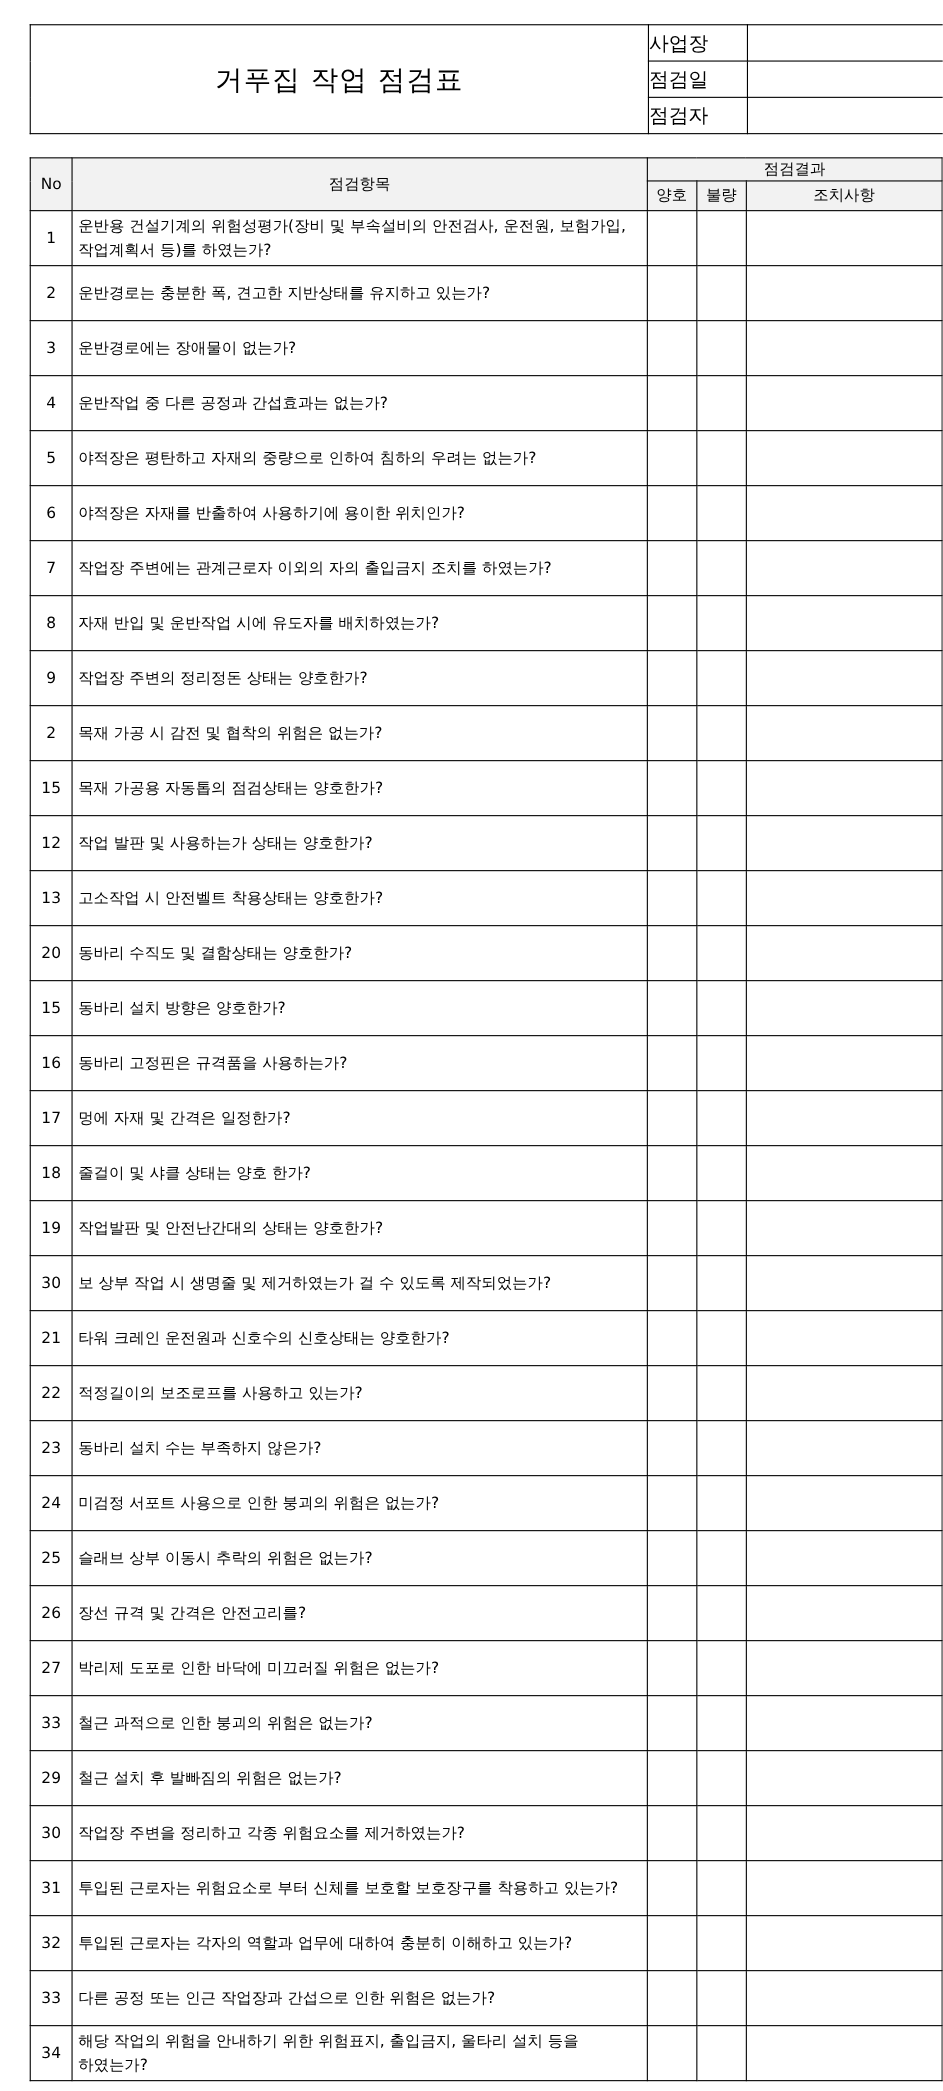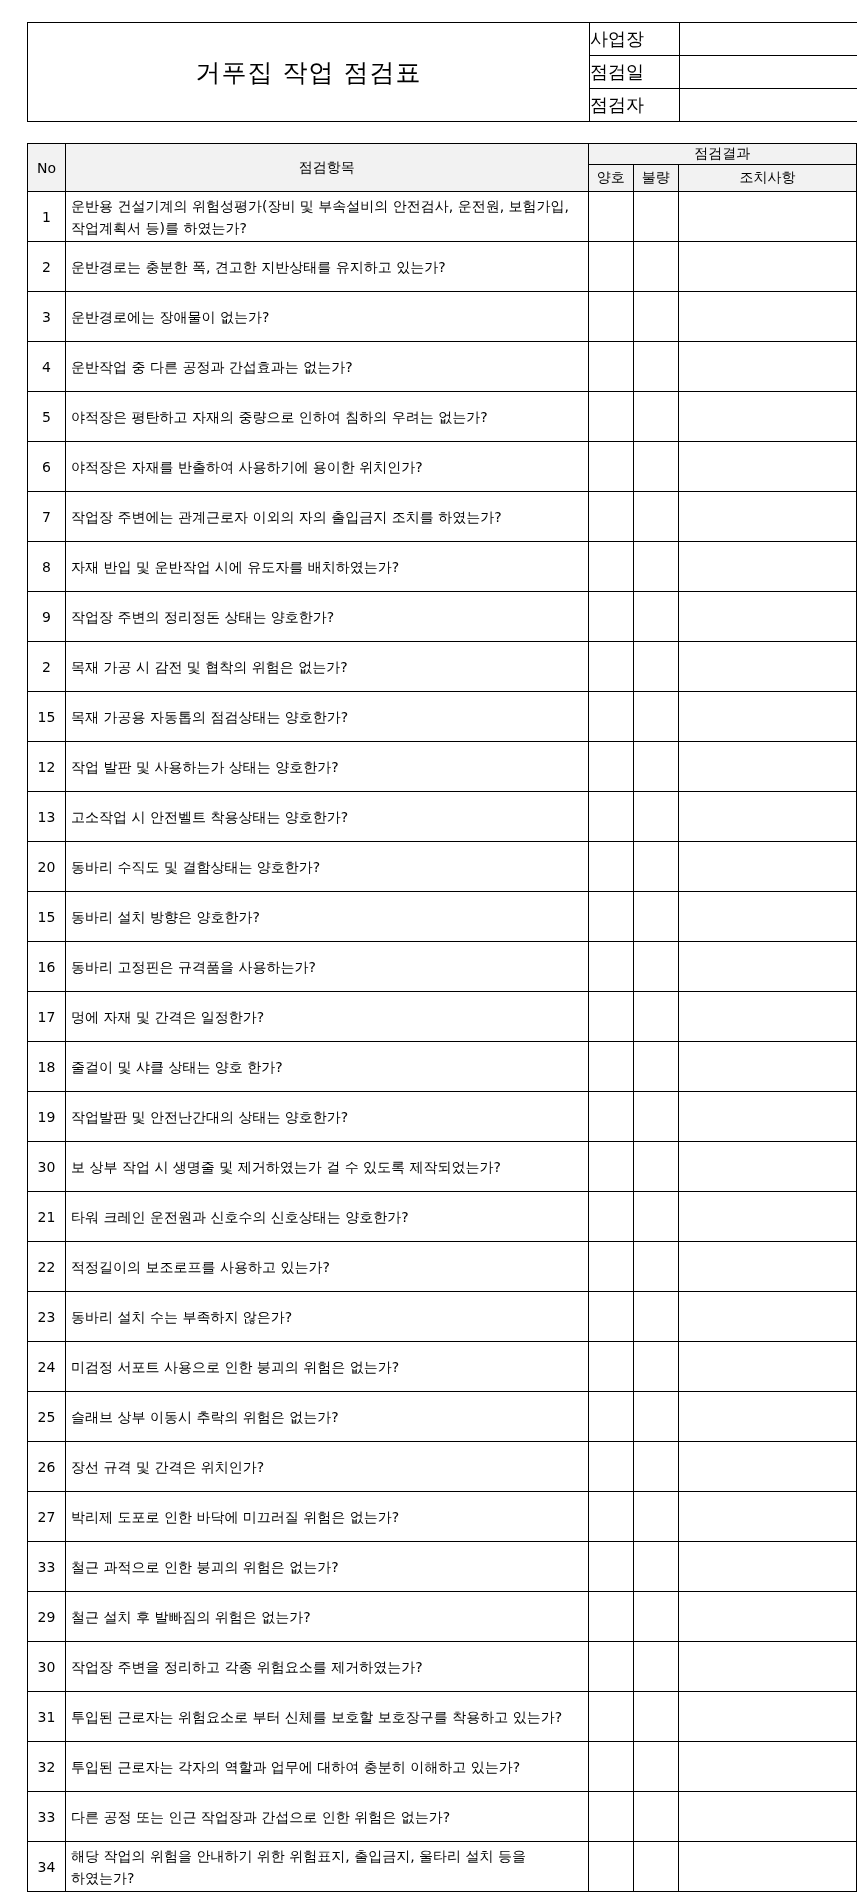--- a/index.html
+++ b/index.html
@@ -305,21 +305,21 @@
   </tr>
       <tr>
     <td class="no-cell">25</td>
     <td class="item-cell">슬래브 상부 이동시 추락의 위험은 없는가?</td>
     <td class="check-cell"></td>
     <td class="check-cell"></td>
     <td class="action-cell"></td>
   </tr>
       <tr>
     <td class="no-cell">26</td>
-    <td class="item-cell">장선 규격 및 간격은 위치인가?</td>
+    <td class="item-cell">장선 규격 및 간격은 안전고리를?</td>
     <td class="check-cell"></td>
     <td class="check-cell"></td>
     <td class="action-cell"></td>
   </tr>
       <tr>
     <td class="no-cell">27</td>
     <td class="item-cell">박리제 도포로 인한 바닥에 미끄러질 위험은 없는가?</td>
     <td class="check-cell"></td>
     <td class="check-cell"></td>
     <td class="action-cell"></td>

